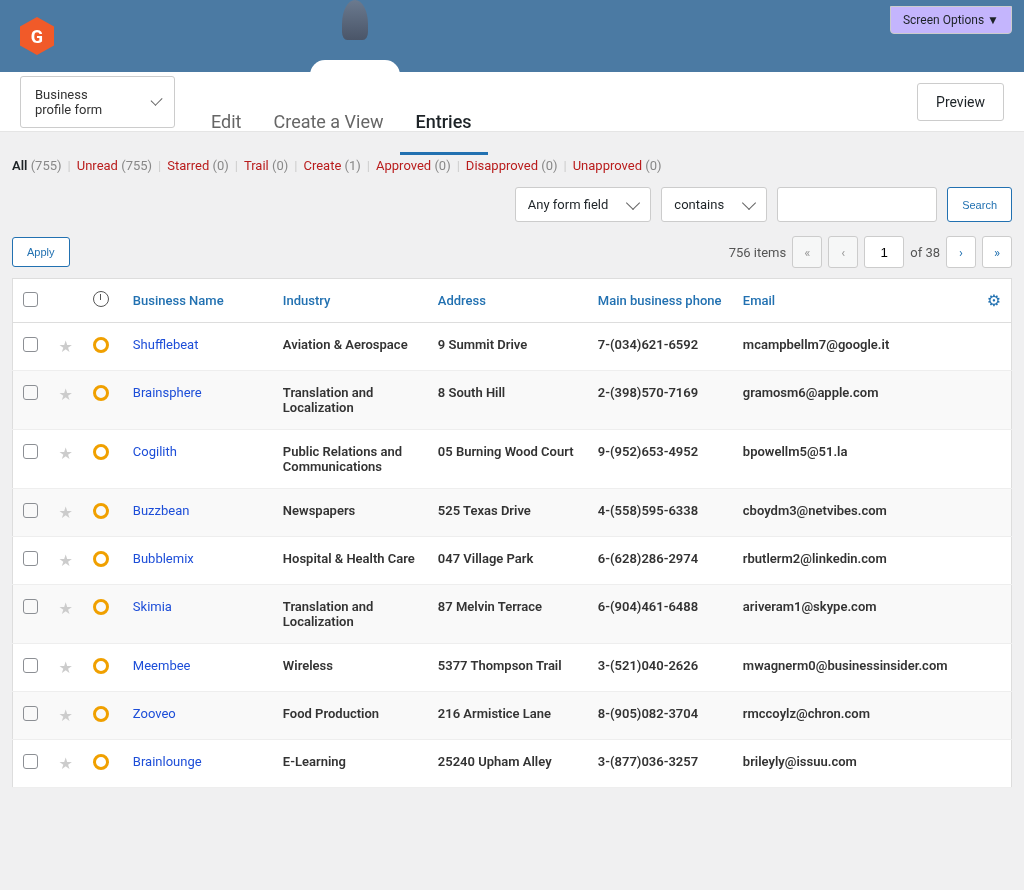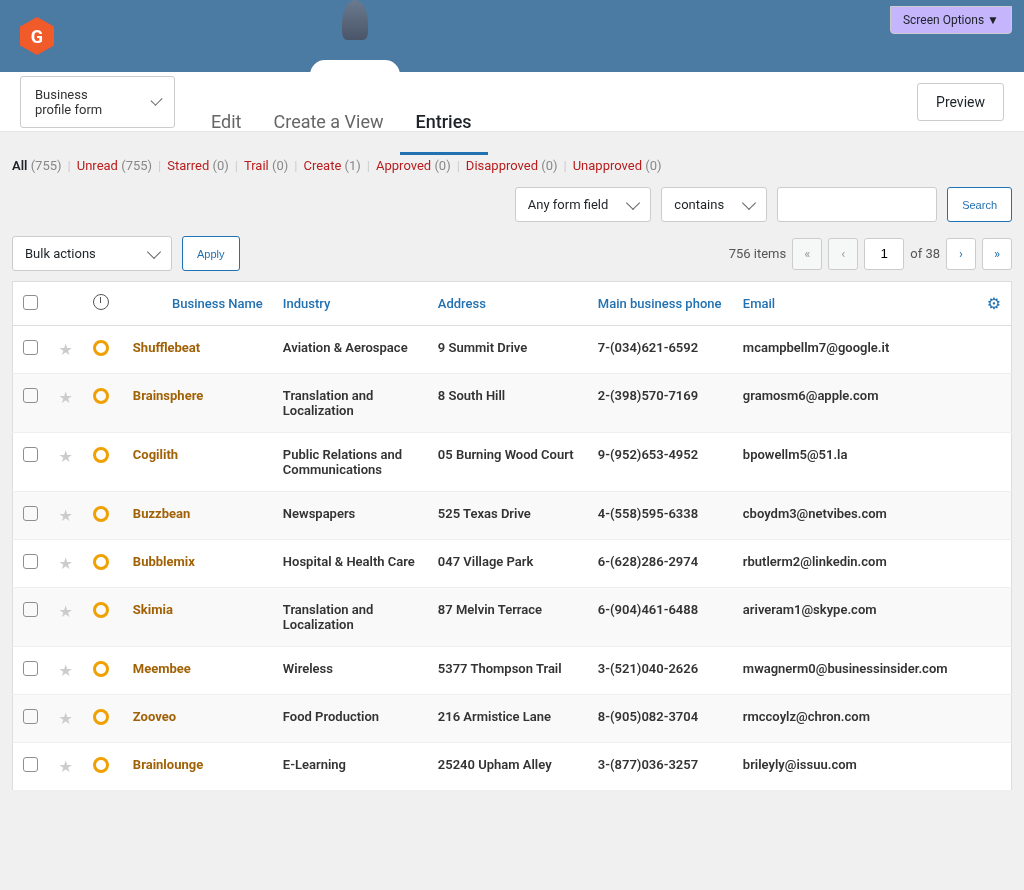--- a/index.html
+++ b/index.html
@@ -39,27 +39,27 @@
 table { width: 100%; border-collapse: collapse; background: white; border: 1px solid #ddd; }
 th { text-align: left; padding: 12px 10px; border-bottom: 1px solid #ddd; font-weight: 500; color: #2271b1; font-size: 13px; cursor: pointer; }
 th.nolink { color: #1d2327; cursor: default; }
 td { padding: 14px 10px; vertical-align: top; font-size: 13px; color: #333; }
 tbody tr { border-bottom: 1px solid #eee; }
 tbody tr:nth-child(even) { background: #f9f9f9; }
 tbody tr:nth-child(odd) { background: #fff; }
 .checkbox { width: 15px; height: 15px; border: 1.5px solid #8c8f94; border-radius: 3px; cursor: pointer; display: inline-block; }
 .star { color: #ccc; font-size: 16px; cursor: pointer; }
 .circle-icon { width: 16px; height: 16px; border: 3px solid #f0a000; border-radius: 50%; display: inline-block; }
-.link-cell { color: #a16207; cursor: pointer; font-weight: 700; }
+.link-cell { color: #1d4ed8; cursor: pointer; font-weight: 400; }
 .bold-cell { font-weight: 600; }
 .gear { color: #2271b1; font-size: 16px; cursor: pointer; }
 .col-check { width: 36px; }
 .col-star { width: 30px; }
 .col-circle { width: 40px; }
-.col-name { width: 150px; text-align: right; }
+.col-name { width: 150px; }
 .col-industry { width: 155px; }
 .col-address { width: 160px; }
 .col-phone { width: 145px; }
 .col-gear { width: 30px; text-align: right; }
 .clock-icon { width: 16px; height: 16px; border: 1.5px solid #555; border-radius: 50%; position: relative; display: inline-block; }
 .clock-icon::after { content: ''; position: absolute; left: 6px; top: 2px; width: 1.5px; height: 6px; background: #555; }
 </style>
 </head>
 <body>
 
@@ -115,24 +115,20 @@
     <div class="select-box" style="min-width:100px">
       <span>contains</span>
       <span class="chevron-down"></span>
     </div>
     <input class="search-input" style="">
     <button class="search-btn">Search</button>
   </div>
 
   <div class="toolbar-row">
     <div class="bulk-actions">
-      <div class="select-box" style="min-width:160px">
-        <span>Bulk actions</span>
-        <span class="chevron-down"></span>
-      </div>
       <button class="apply-btn">Apply</button>
     </div>
     <div class="pagination">
       <span>756 items</span>
       <span class="page-btn">«</span>
       <span class="page-btn">‹</span>
       <input class="page-input" value="1" style="">
       <span>of 38</span>
       <span class="page-btn active">›</span>
       <span class="page-btn active">»</span>

